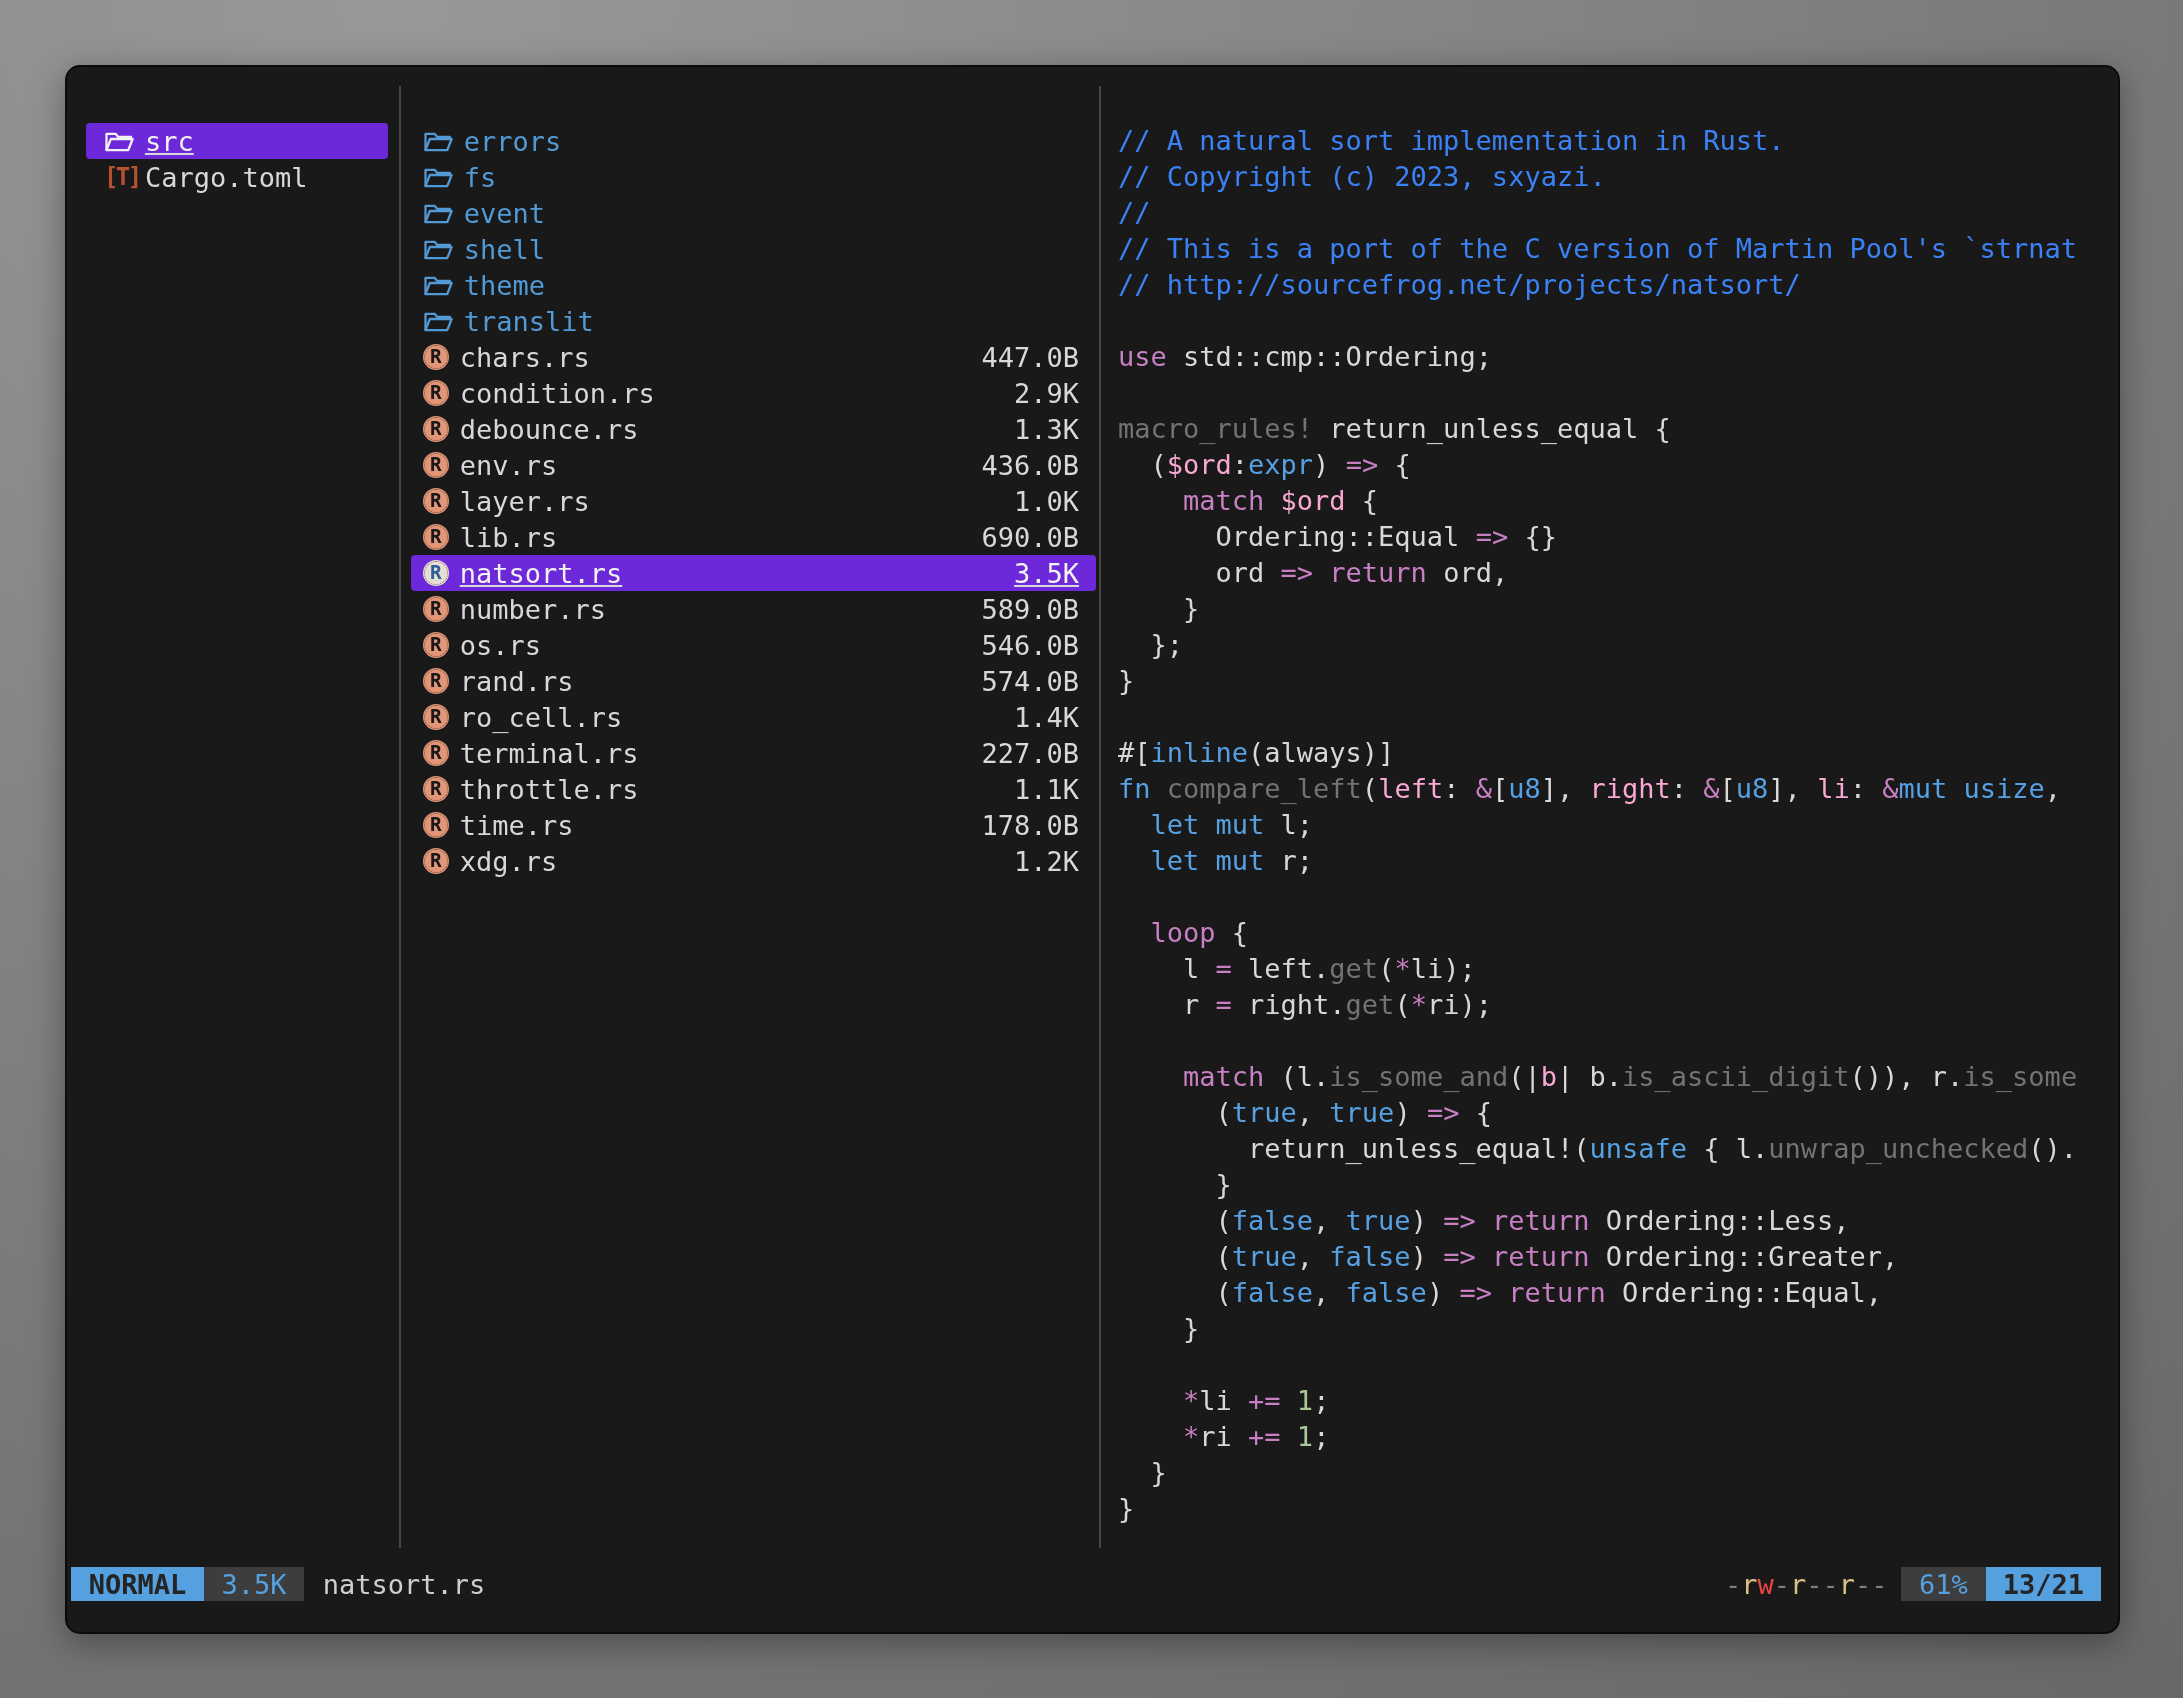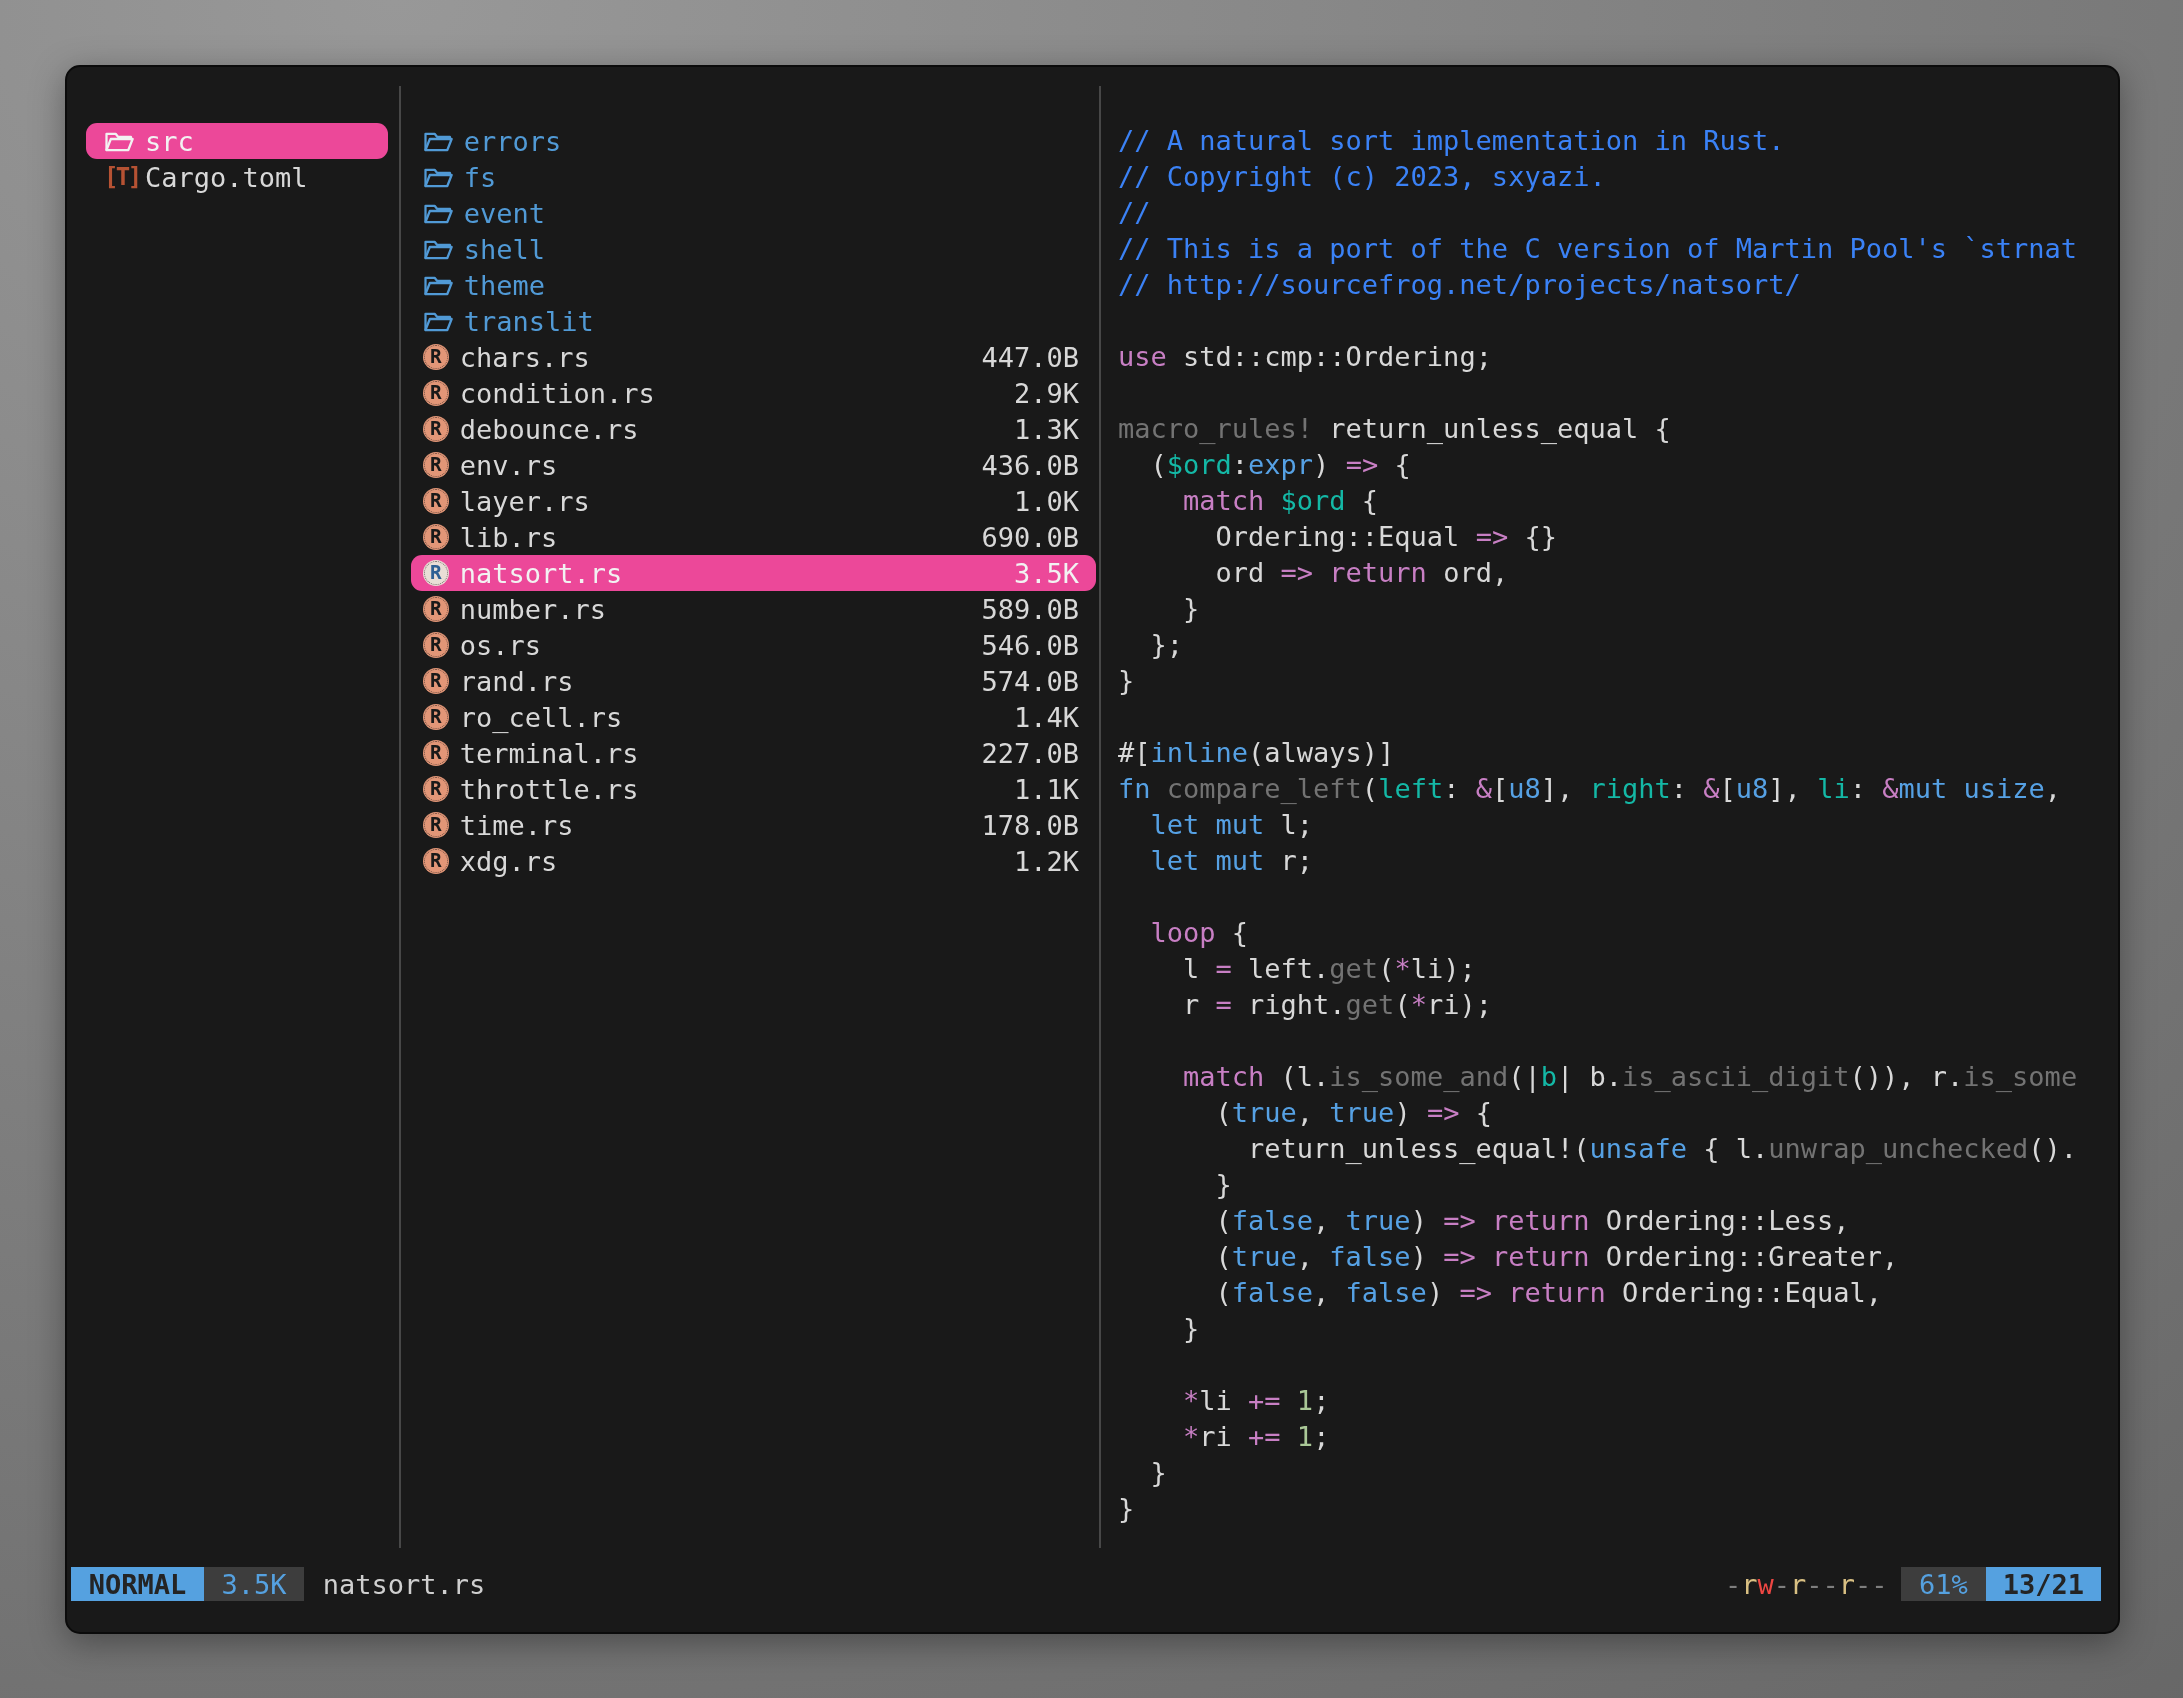--- a/index.html
+++ b/index.html
@@ -12,21 +12,21 @@
     position:absolute;left:65px;top:65px;width:2055px;height:1569px;
     box-sizing:border-box;background:#191919;border:2.5px solid #0b0b0b;border-radius:15px;
     box-shadow:0 8.4px 34px rgba(0,0,0,.35);
     overflow:hidden;
   }
   .divider{position:absolute;top:18.5px;height:1462px;width:1.7px;background:#474747;}
   .d1{left:332px;} .d2{left:1032px;}
 
   .pane{position:absolute;top:56px;font-size:27px;color:#d8d8d8;}
   .pane .row{display:flex;align-items:center;height:36px;white-space:pre;cursor:default;}
-  .pane .row.selected{background:#ec4899;border-radius:11px;}
+  .pane .row.selected{background:#6d28d9;border-radius:4px;text-decoration:underline;}
   .pane .row.selected .nm,.pane .row.selected .sz{color:#f2f2f2;}
 
   #parent-pane{left:19.3px;width:302px;}
   #parent-pane .row{padding-left:17.6px;}
   #current-pane{left:344px;width:685px;}
   #current-pane .row{padding-left:11.7px;}
 
   .nm{margin-left:11px;}
   .dir .nm{color:#519ad6;}
   .sz{margin-left:auto;margin-right:17px;}
@@ -42,21 +42,21 @@
   }
   .selected .rust-ic{background:#e9ded6;color:#2e6094;}
   .toml-ic{width:30px;color:#b65233;font-weight:700;font-size:24px;letter-spacing:-2.5px;justify-content:flex-start;}
 
   #preview-pane{left:1051px;width:992px;height:1426px;overflow:hidden;}
   .cl{height:36px;line-height:36px;white-space:pre;font-size:27px;}
   .tok-w{color:#d8d8d8;}
   .tok-c{color:#3b82f6;}
   .tok-k{color:#c87fc4;}
   .tok-b{color:#56a1e4;}
-  .tok-lb{color:#14b8a6;}
+  .tok-lb{color:#f9a8d4;}
   .tok-y{color:#737373;}
   .tok-g{color:#aac897;}
 
   .status{
     position:absolute;left:4.2px;right:17px;top:1500px;height:34px;
     display:flex;align-items:center;justify-content:space-between;
     font-size:27px;color:#cccccc;white-space:pre;
   }
   .status-left,.status-right{display:flex;align-items:center;height:34px;}
   .chip{display:inline-flex;align-items:center;height:34px;}

